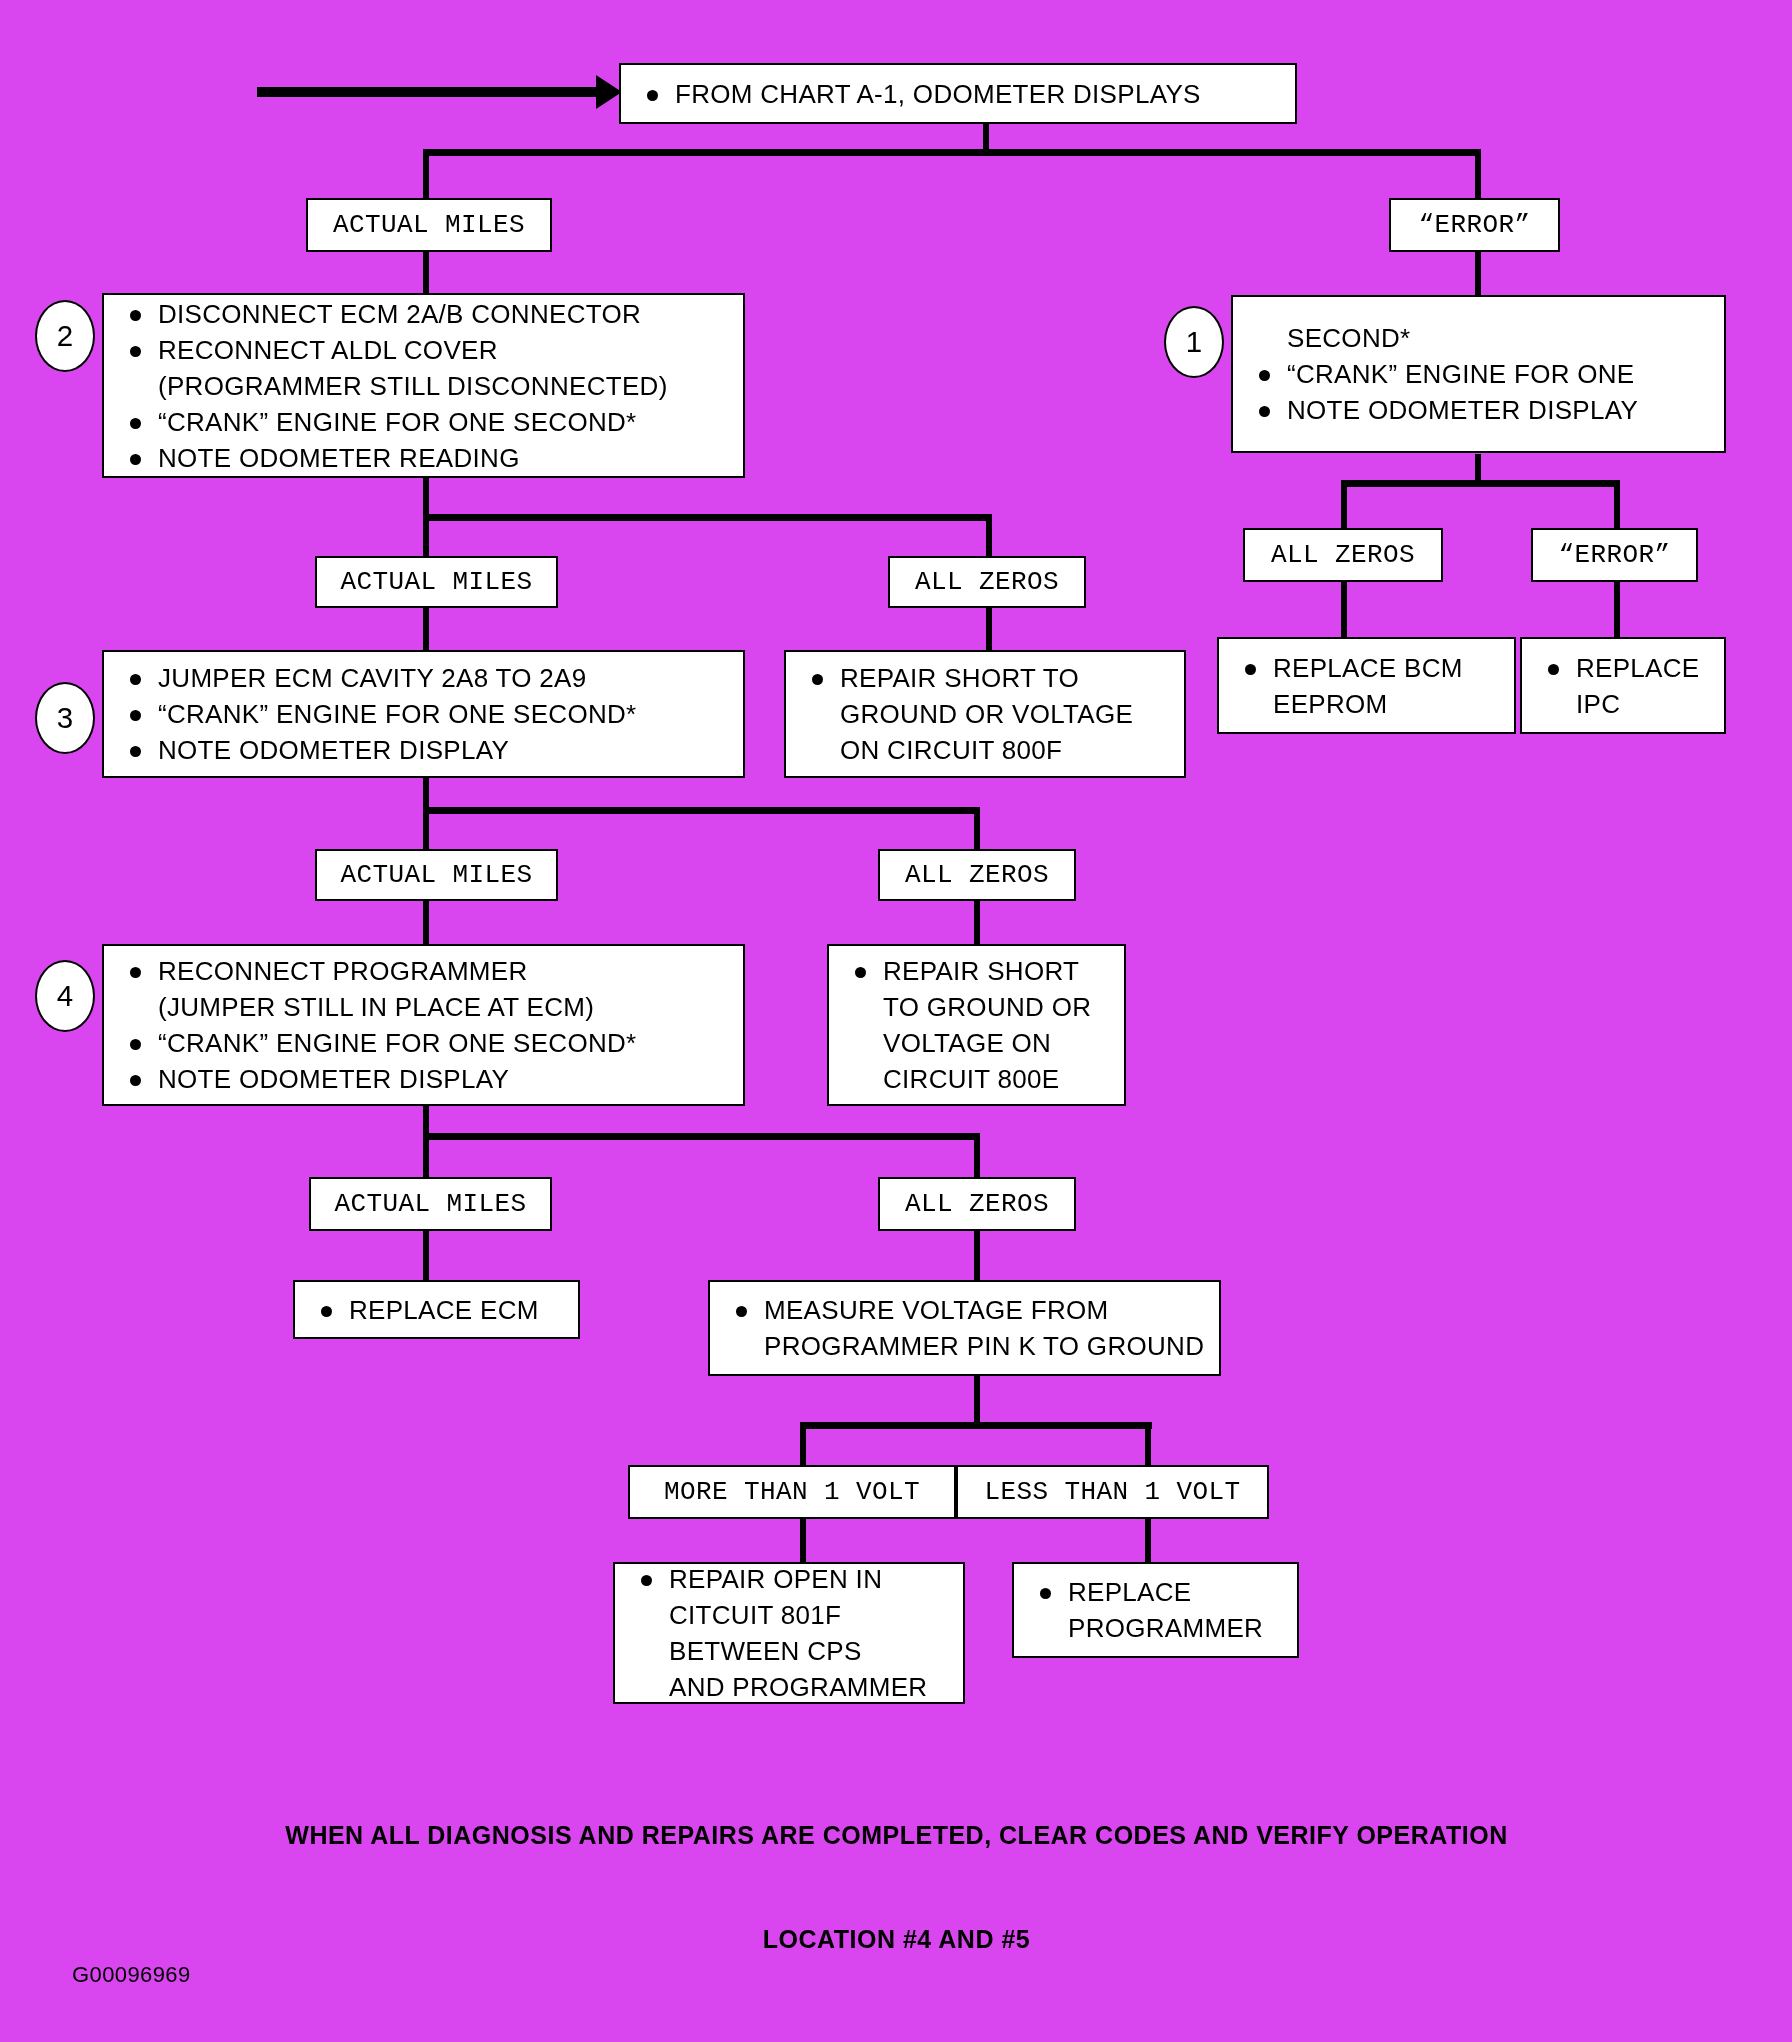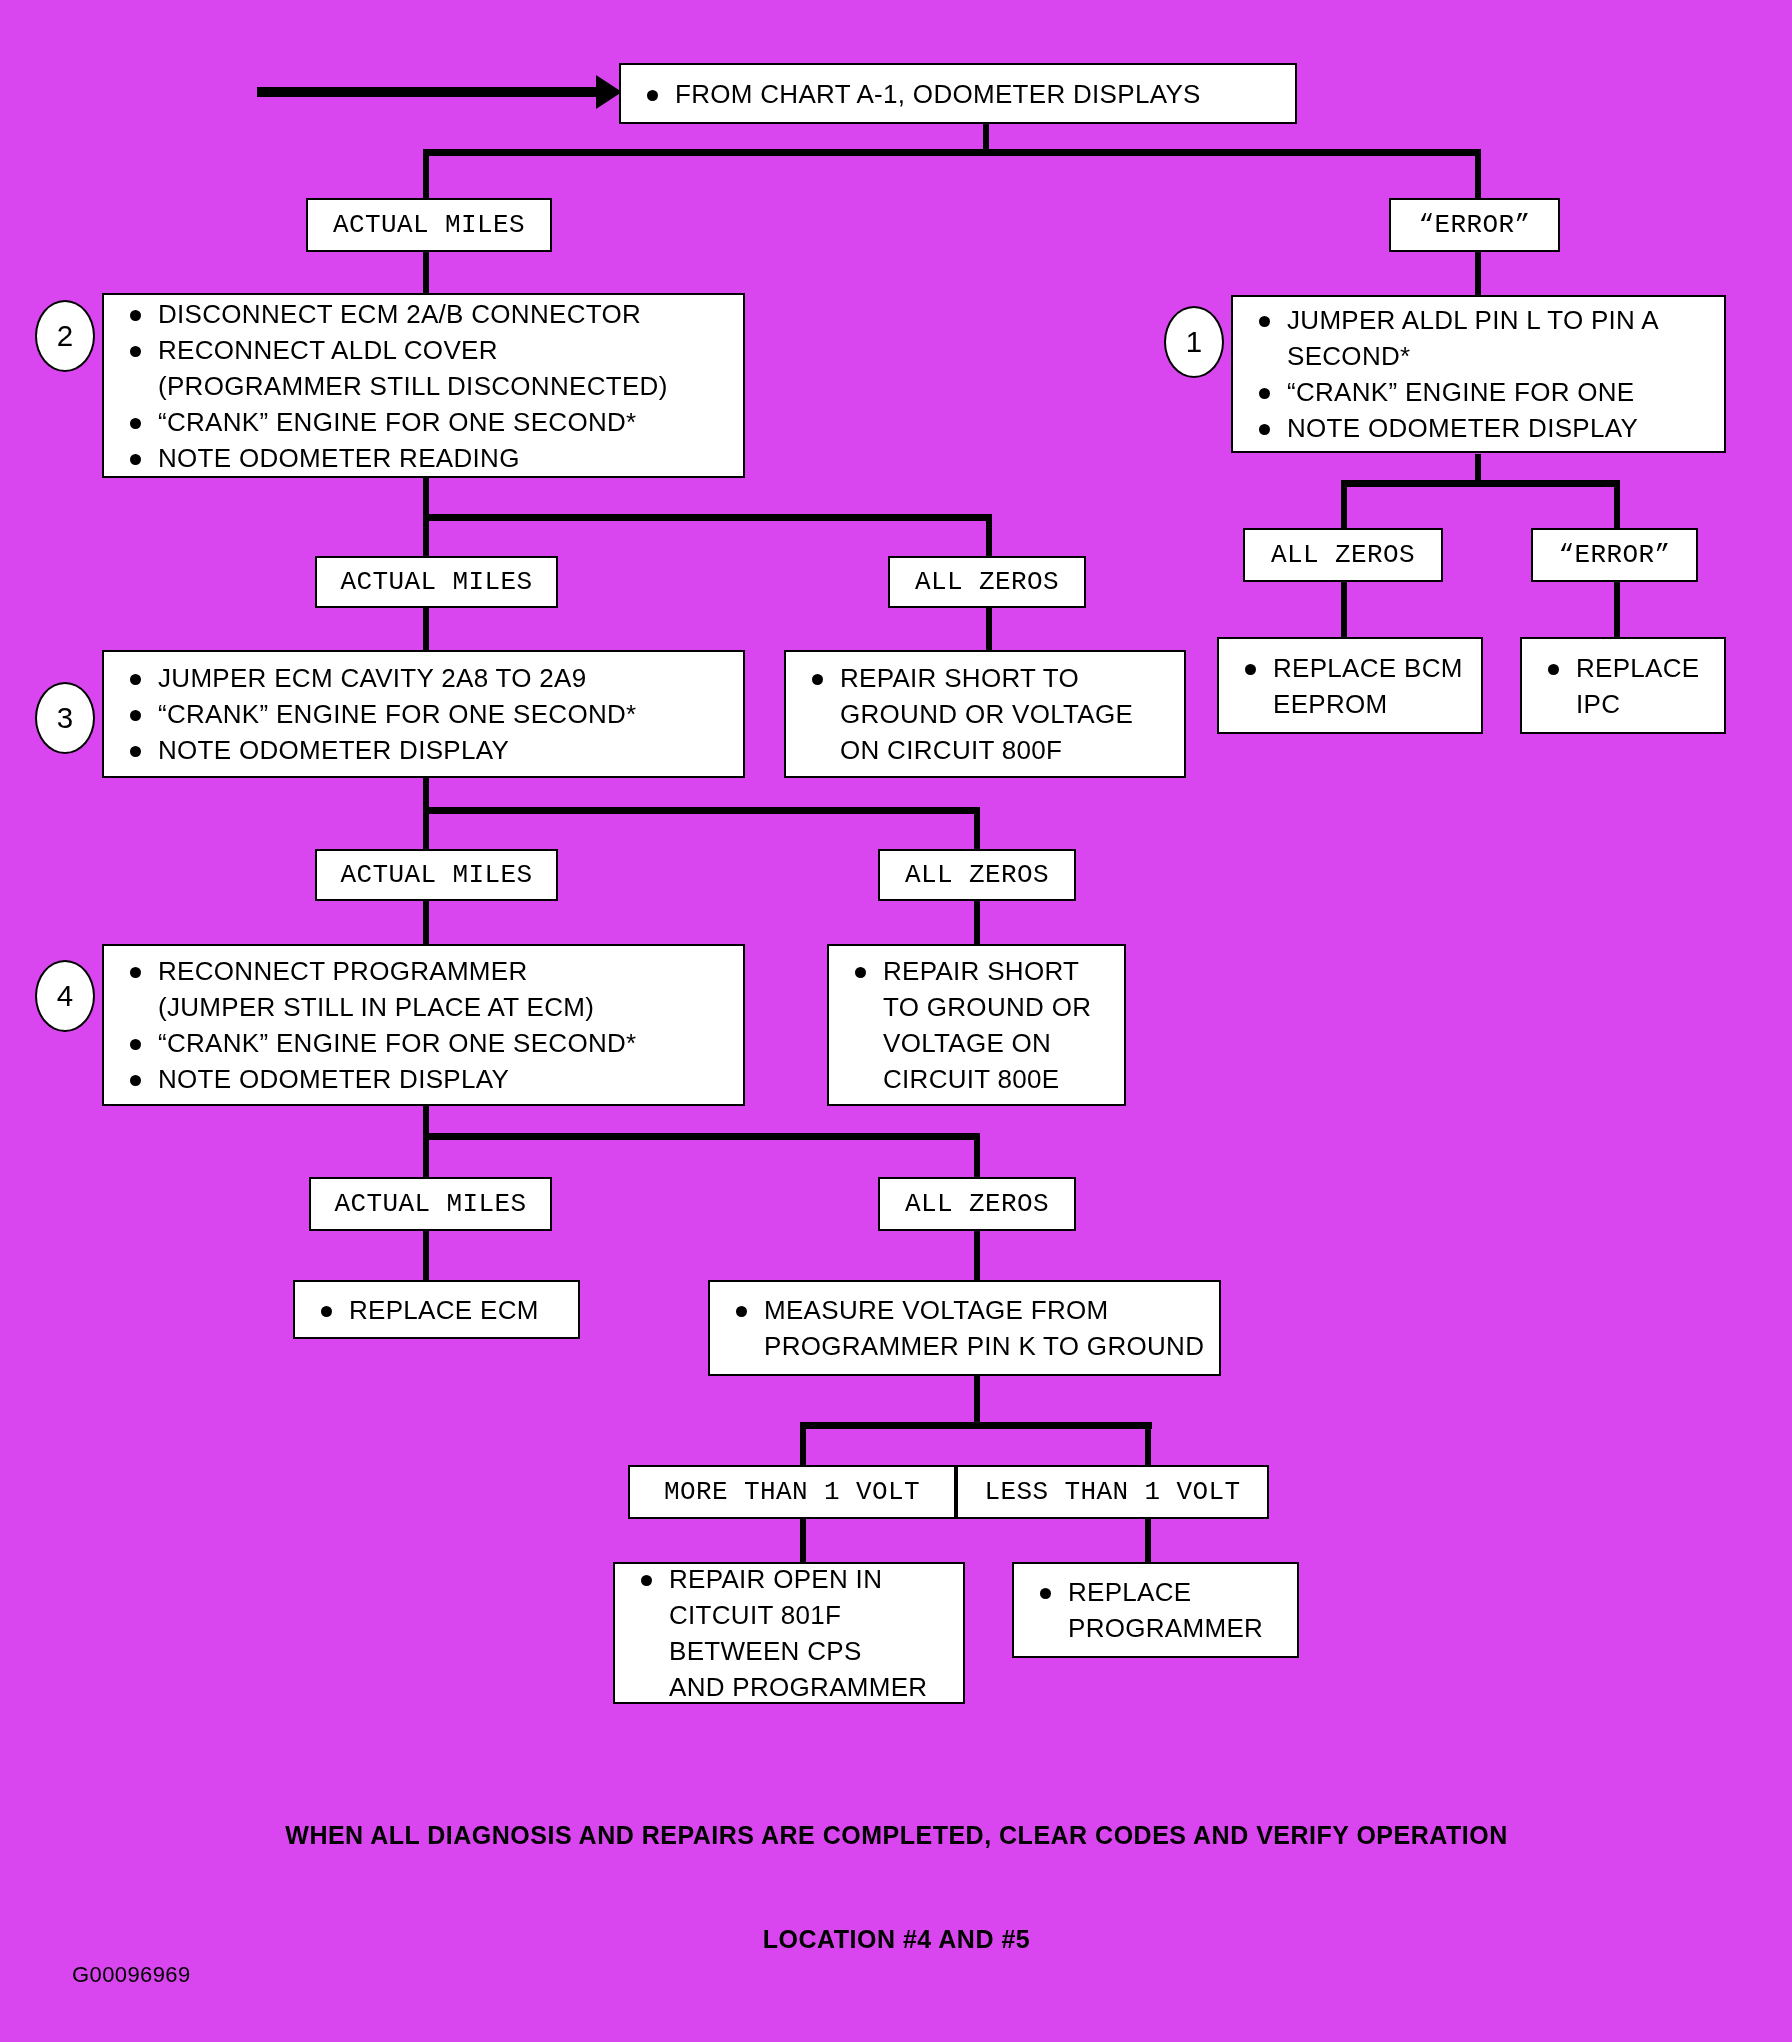--- a/index.html
+++ b/index.html
@@ -159,42 +159,41 @@
     <div class="bullet-line bulleted">RECONNECT ALDL COVER</div>
     <div class="bullet-line cont">(PROGRAMMER STILL DISCONNECTED)</div>
     <div class="bullet-line bulleted">“CRANK” ENGINE FOR ONE SECOND*</div>
     <div class="bullet-line bulleted">NOTE ODOMETER READING</div>
   </div>
 
   <div class="step-circle" style="left:1164px; top:306px;">
     <span>1</span>
   </div>
   <div class="box action-box" style="left:1231px; top:295px; width:495px; height:158px;">
-    <div class="bullet-line bulleted">JUMPER ALDL PIN L TO PIN A</div>
     <div class="bullet-line cont">SECOND*</div>
     <div class="bullet-line bulleted">“CRANK” ENGINE FOR ONE</div>
     <div class="bullet-line bulleted">NOTE ODOMETER DISPLAY</div>
   </div>
 
   <div class="vline" style="left:1475px; top:454px; height:29.5px;"></div>
   <div class="hline" style="left:1341px; top:480px; width:279px;"></div>
   <div class="vline" style="left:1341px; top:480px; height:50px;"></div>
   <div class="vline" style="left:1614px; top:480px; height:50px;"></div>
 
   <div class="box center label-box" style="left:1243px; top:528px; width:200px; height:54px;">
     <span>ALL ZEROS</span>
   </div>
   <div class="box center label-box" style="left:1531px; top:528px; width:167px; height:54px;">
     <span>“ERROR”</span>
   </div>
 
   <div class="vline" style="left:1341px; top:582px; height:57px;"></div>
   <div class="vline" style="left:1614px; top:582px; height:57px;"></div>
 
-  <div class="box action-box" style="left:1217px; top:637px; width:266px; height:97px;">
+  <div class="box action-box" style="left:1217px; top:637px; width:299px; height:97px;">
     <div class="bullet-line bulleted">REPLACE BCM</div>
     <div class="bullet-line cont">EEPROM</div>
   </div>
   <div class="box action-box" style="left:1520px; top:637px; width:206px; height:97px;">
     <div class="bullet-line bulleted">REPLACE</div>
     <div class="bullet-line cont">IPC</div>
   </div>
 
   <div class="vline" style="left:423px; top:478px; height:39px;"></div>
   <div class="hline" style="left:423px; top:514px; width:568px;"></div>

